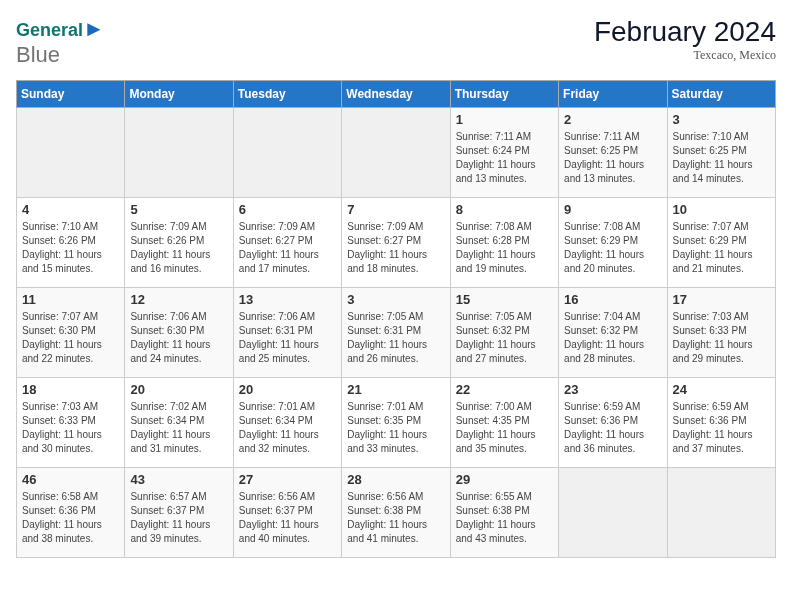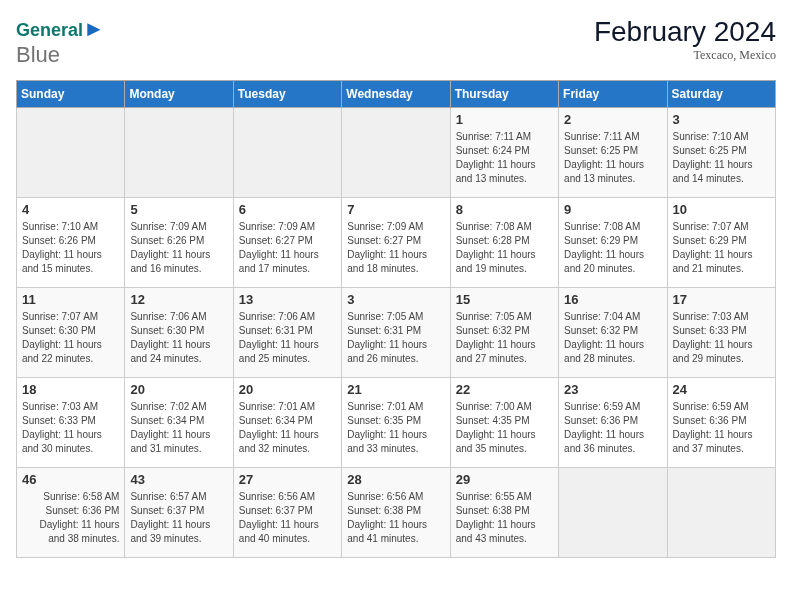--- a/index.html
+++ b/index.html
@@ -295,21 +295,21 @@
           <span class="day-num">24</span>
           <div class="day-info" style="white-space: pre-line;">Sunrise: 6:59 AM
 Sunset: 6:36 PM
 Daylight: 11 hours
 and 37 minutes.</div>
         </td>
       </tr>
       <tr>
         <td>
           <span class="day-num">46</span>
-          <div class="day-info" style="white-space: pre-line; text-align: right;">Sunrise: 6:58 AM
+          <div class="day-info" style="white-space: pre-line;">Sunrise: 6:58 AM
 Sunset: 6:36 PM
 Daylight: 11 hours
 and 38 minutes.</div>
         </td>
         <td>
           <span class="day-num">43</span>
           <div class="day-info" style="white-space: pre-line;">Sunrise: 6:57 AM
 Sunset: 6:37 PM
 Daylight: 11 hours
 and 39 minutes.</div>

